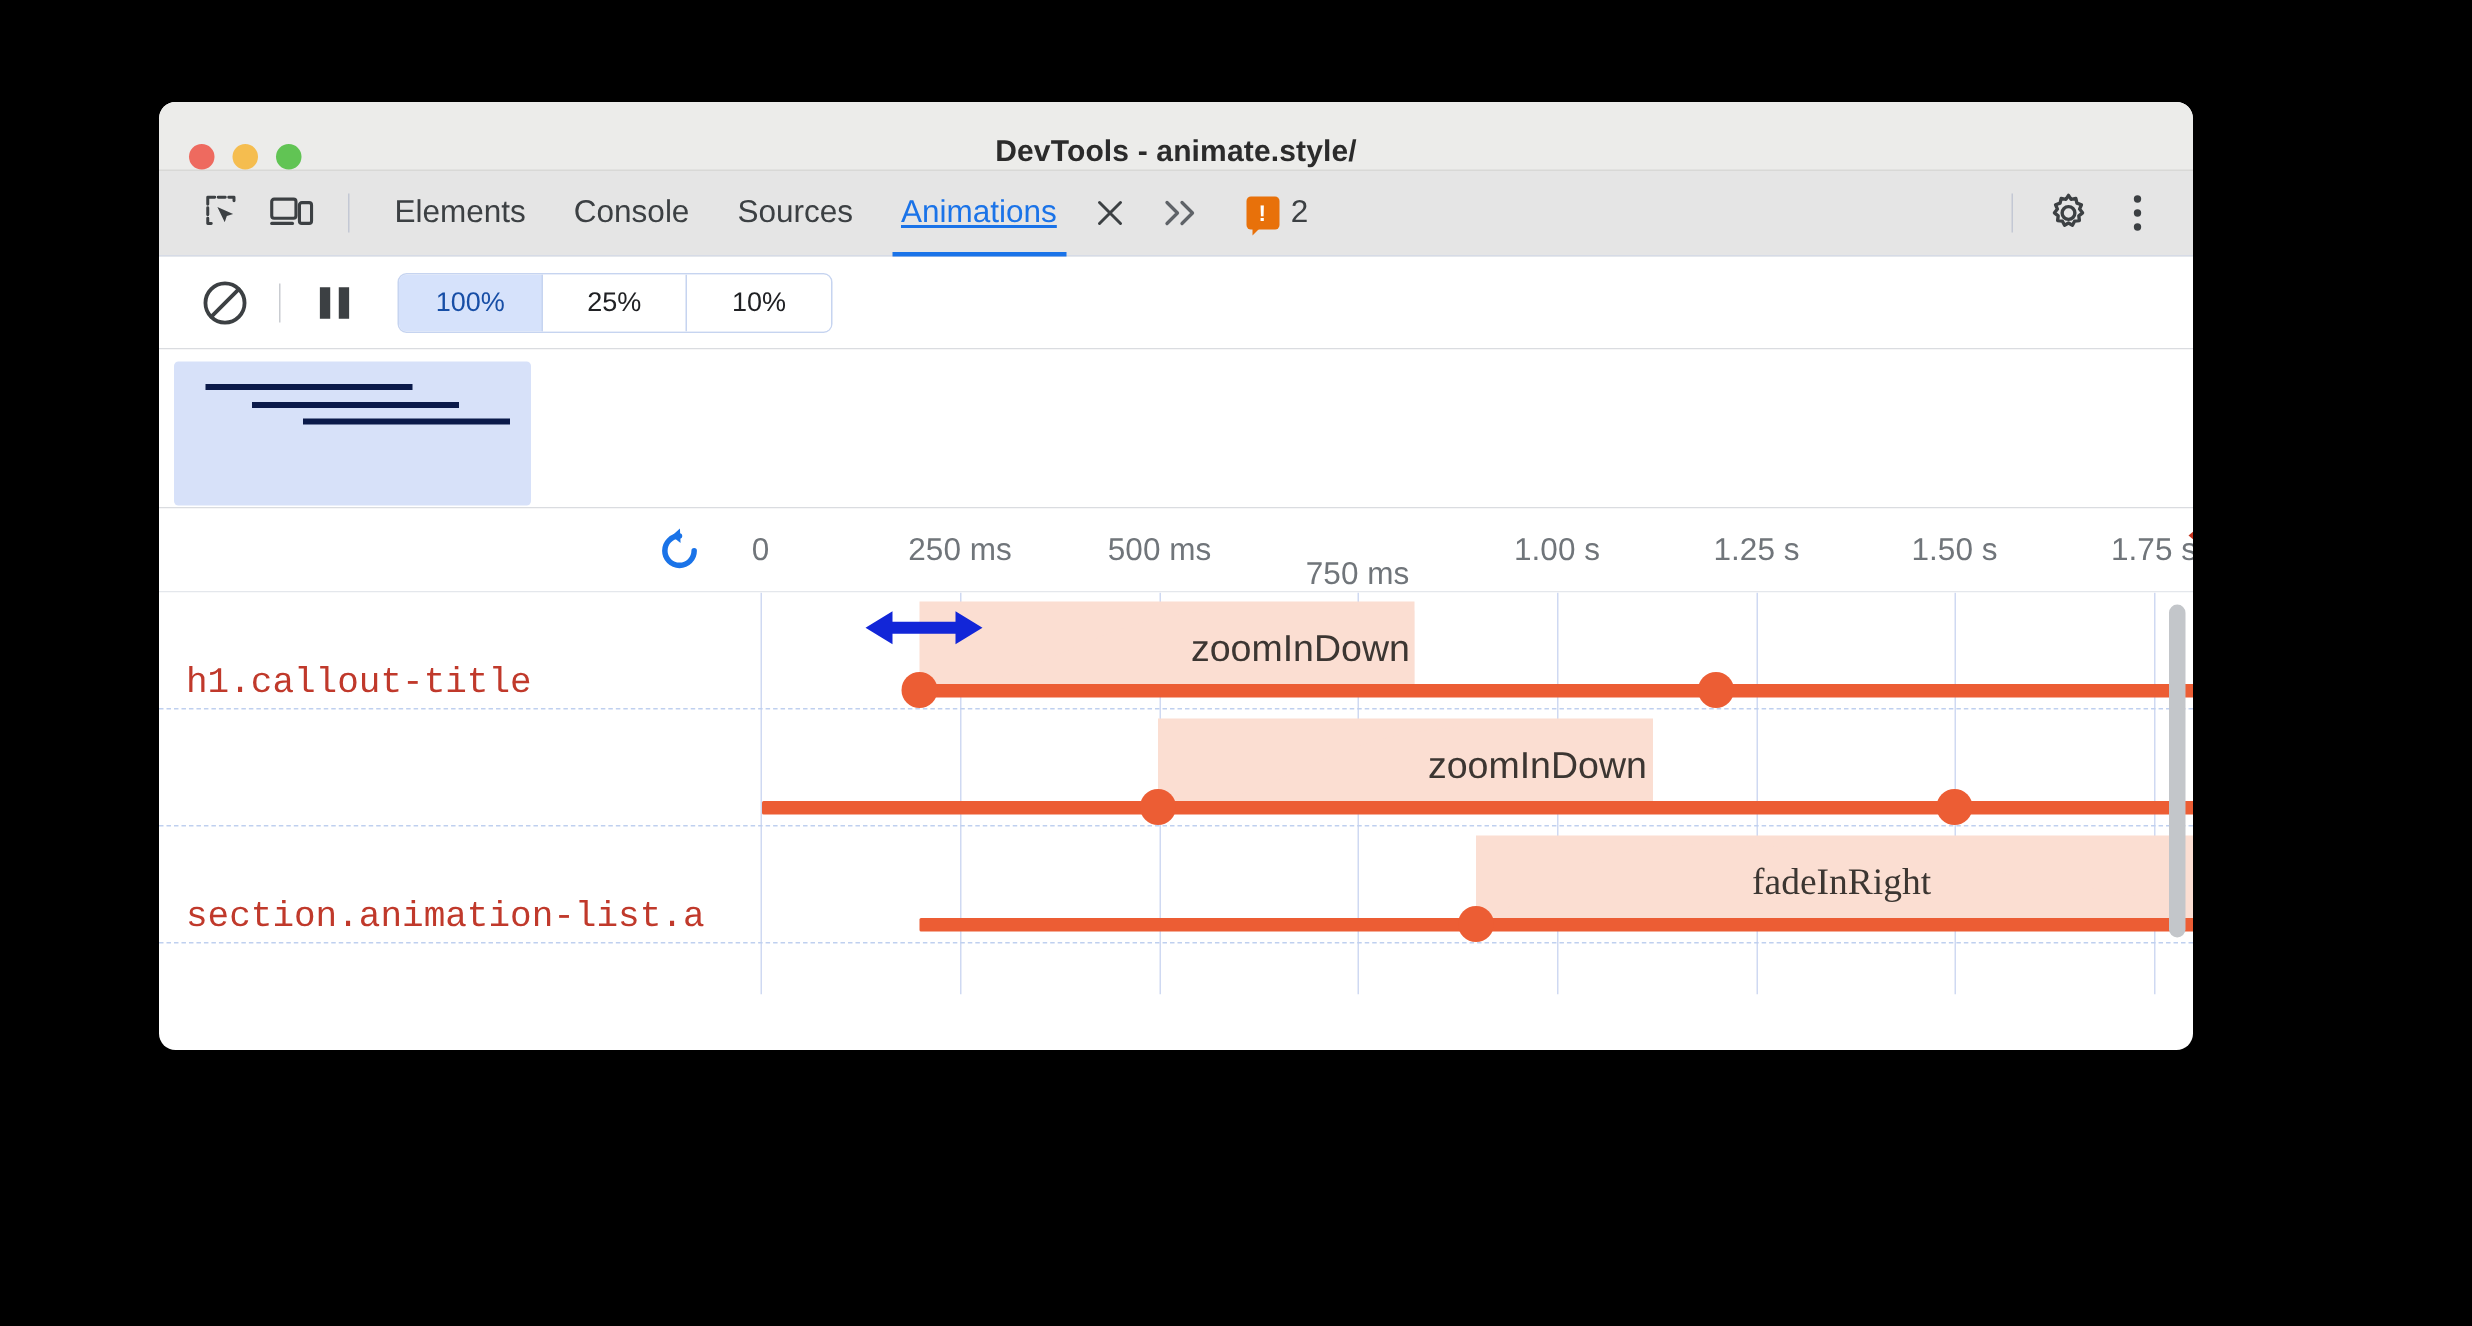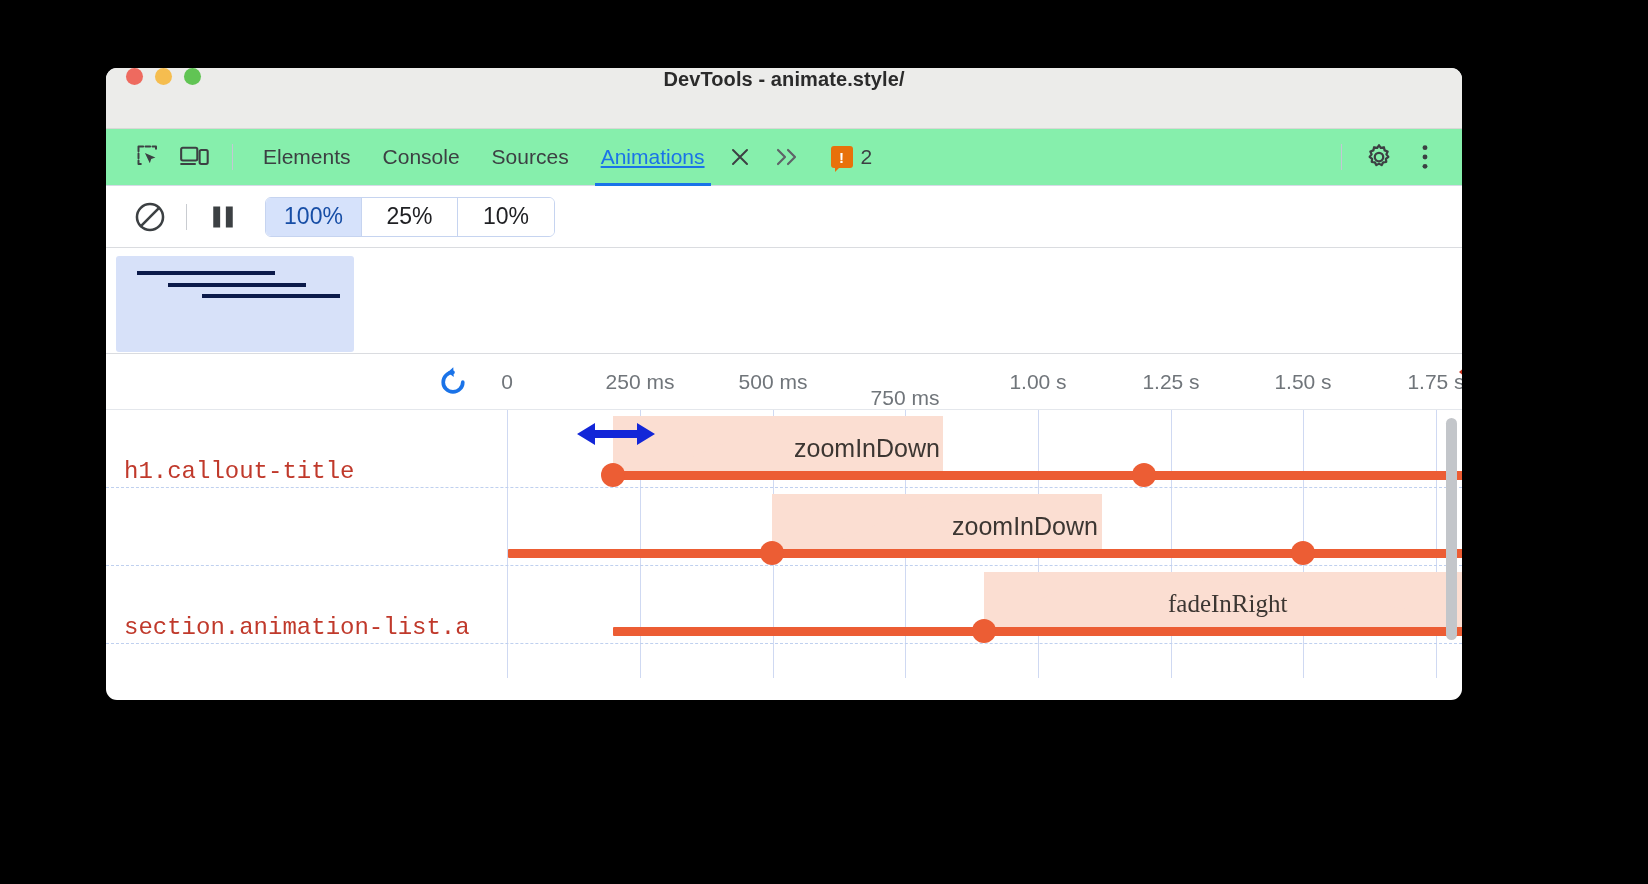--- a/index.html
+++ b/index.html
@@ -15,38 +15,38 @@
     position:absolute; left:106px; top:68px;
     width:1356px; height:632px;
     background:#ffffff;
     border-radius:11px;
     overflow:hidden;
     box-shadow:0 10px 40px rgba(0,0,0,.45);
   }
 
   
   .titlebar{
-    position:relative; height:61px;
+    position:relative; height:46px;
     background:#ececea;
     border-bottom:1px solid #d8d8d6;
-    display:flex; align-items:flex-start;
+    display:flex; align-items:flex-end;
   }
   .traffic{ display:flex; gap:12px; padding-left:20px; }
   .dot{ width:17px; height:17px; border-radius:50%; }
   .dot.red{background:#ee6a5f;} .dot.yellow{background:#f5bd4f;} .dot.green{background:#61c454;}
   .win-title{
     position:absolute; left:0; right:0; text-align:center;
     font-size:20px; font-weight:bold; color:#2b2b2b;
     letter-spacing:.1px;
     pointer-events:none;
   }
 
   
   .tabbar{
-    height:57px; background:#86efac;
+    height:57px; background:#e5e5e5;
     display:flex; align-items:center;
     border-bottom:1px solid #d6dbe6;
     position:relative;
   }
   .tb-icon{
     width:46px; height:40px;
     display:flex; align-items:center; justify-content:center;
     color:#3c4043;
   }
   .tb-icon:first-child{ margin-left:20px; }
@@ -100,21 +100,21 @@
   }
   .csep{ width:1px; height:26px; background:#c9ccd1; margin:0 14px; }
   .speeds{
     display:flex; margin-left:20px;
     border:1px solid #c6d4f0; border-radius:6px; overflow:hidden;
     height:40px;
   }
   .speed{
     min-width:96px; padding:0 10px;
     display:flex; align-items:center; justify-content:center;
-    font-size:23px; color:#202124; background:#fff;
+    font-size:18px; color:#202124; background:#fff;
     border-right:1px solid #c6d4f0;
   }
   .speed:last-child{ border-right:none; }
   .speed.sel{ background:#d6e2fb; color:#174ea6; }
 
   
   .previewstrip{
     height:106px; background:#ffffff;
     border-bottom:1px solid #dadce0;
     padding:8px 0 0 10px;

